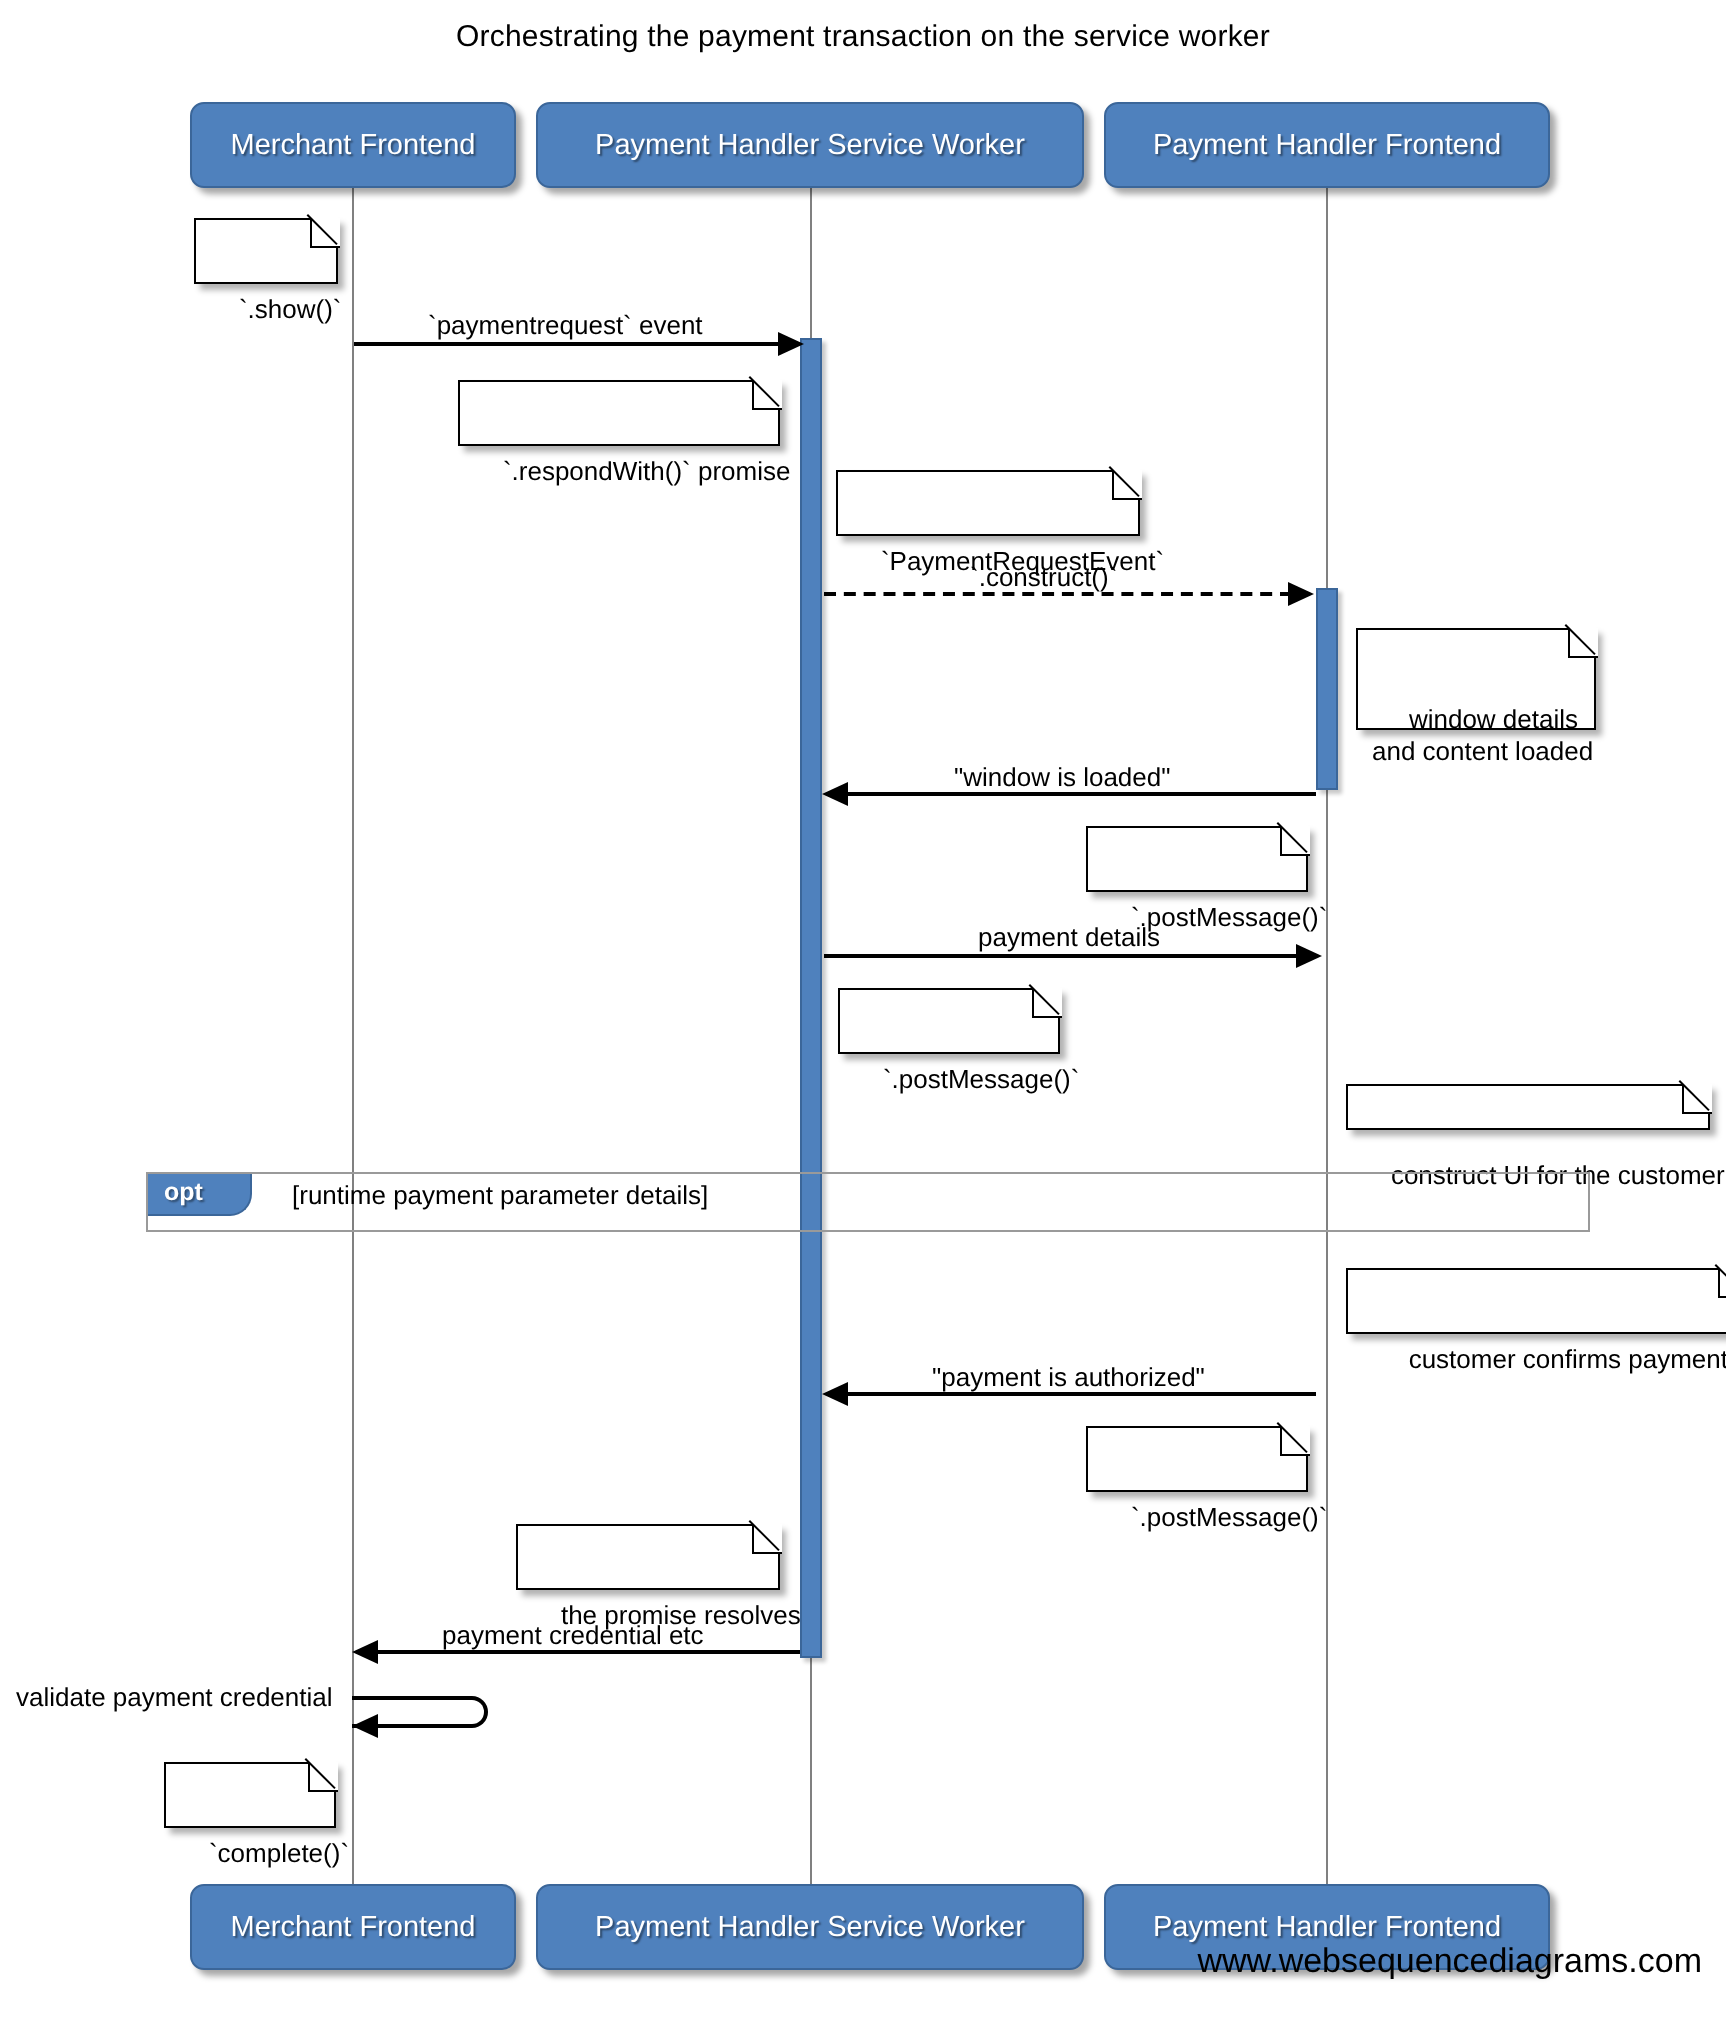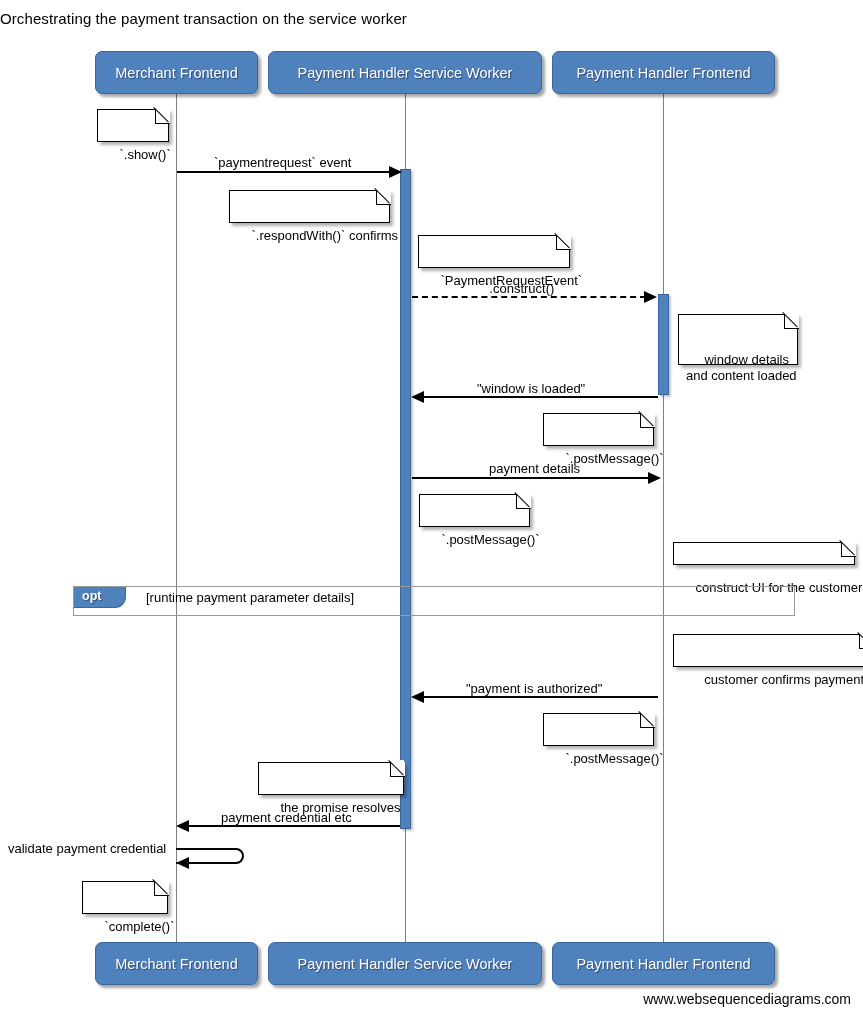--- a/index.html
+++ b/index.html
@@ -18,32 +18,33 @@
     background: #ffffff;
     overflow: hidden;
   }
 
   
   .diagram-title {
     position: absolute;
     left: 0;
     top: 10px;
     width: 863px;
+    text-align: center;
     font-size: 15px;
     color: #000000;
     font-family: "Liberation Sans", sans-serif;
     letter-spacing: 0.1px;
   }
 
   
   .diagram-footer {
     position: absolute;
     right: 12px;
-    bottom: 12px;
-    font-size: 14px;
+    bottom: 28px;
+    font-size: 17px;
     color: #000000;
     font-family: "Liberation Sans", sans-serif;
   }
 
   
   .lifeline {
     position: absolute;
     width: 1px;
     background: #808080;
   }
@@ -221,21 +222,21 @@
     <span class="fold"></span>
     <span>`.show()`</span>
   </div>
 
   <div class="msg-label" style="left:214px; top:155px;">`paymentrequest` event</div>
   <div class="msg-line" style="left:177px; top:171px; width:215px;"></div>
   <div class="arrow-head right" style="left:389px; top:166px;"></div>
 
   <div class="note" style="left:229px; top:190px; width:161px; height:33px;">
     <span class="fold"></span>
-    <span>`.respondWith()` confirms</span>
+    <span>`.respondWith()` promise</span>
   </div>
 
   <div class="note" style="left:418px; top:235px; width:152px; height:33px;">
     <span class="fold"></span>
     <span>`PaymentRequestEvent`</span>
   </div>
 
   <div class="msg-label" style="left:485px; top:281px;">`.construct()`</div>
   <div class="msg-line dashed" style="left:412px; top:296px; width:234px;"></div>
   <div class="arrow-head right" style="left:644px; top:291px;"></div>
@@ -282,21 +283,21 @@
 
   <div class="msg-label" style="left:466px; top:681px;">"payment is authorized"</div>
   <div class="msg-line" style="left:423px; top:696px; width:235px;"></div>
   <div class="arrow-head left" style="left:411px; top:691px;"></div>
 
   <div class="note" style="left:543px; top:713px; width:111px; height:33px;">
     <span class="fold"></span>
     <span>`.postMessage()`</span>
   </div>
 
-  <div class="note" style="left:258px; top:762px; width:146px; height:33px;">
+  <div class="note" style="left:258px; top:762px; width:132px; height:33px;">
     <span class="fold"></span>
     <span>the promise resolves</span>
   </div>
 
   <div class="msg-label" style="left:221px; top:810px;">payment credential etc</div>
   <div class="msg-line" style="left:188px; top:825px; width:212px;"></div>
   <div class="arrow-head left" style="left:176px; top:820px;"></div>
 
   <div class="msg-label" style="left:8px; top:841px;">validate payment credential</div>
   <div class="self-loop" style="left:176px; top:848px; width:68px; height:16px;"></div>

